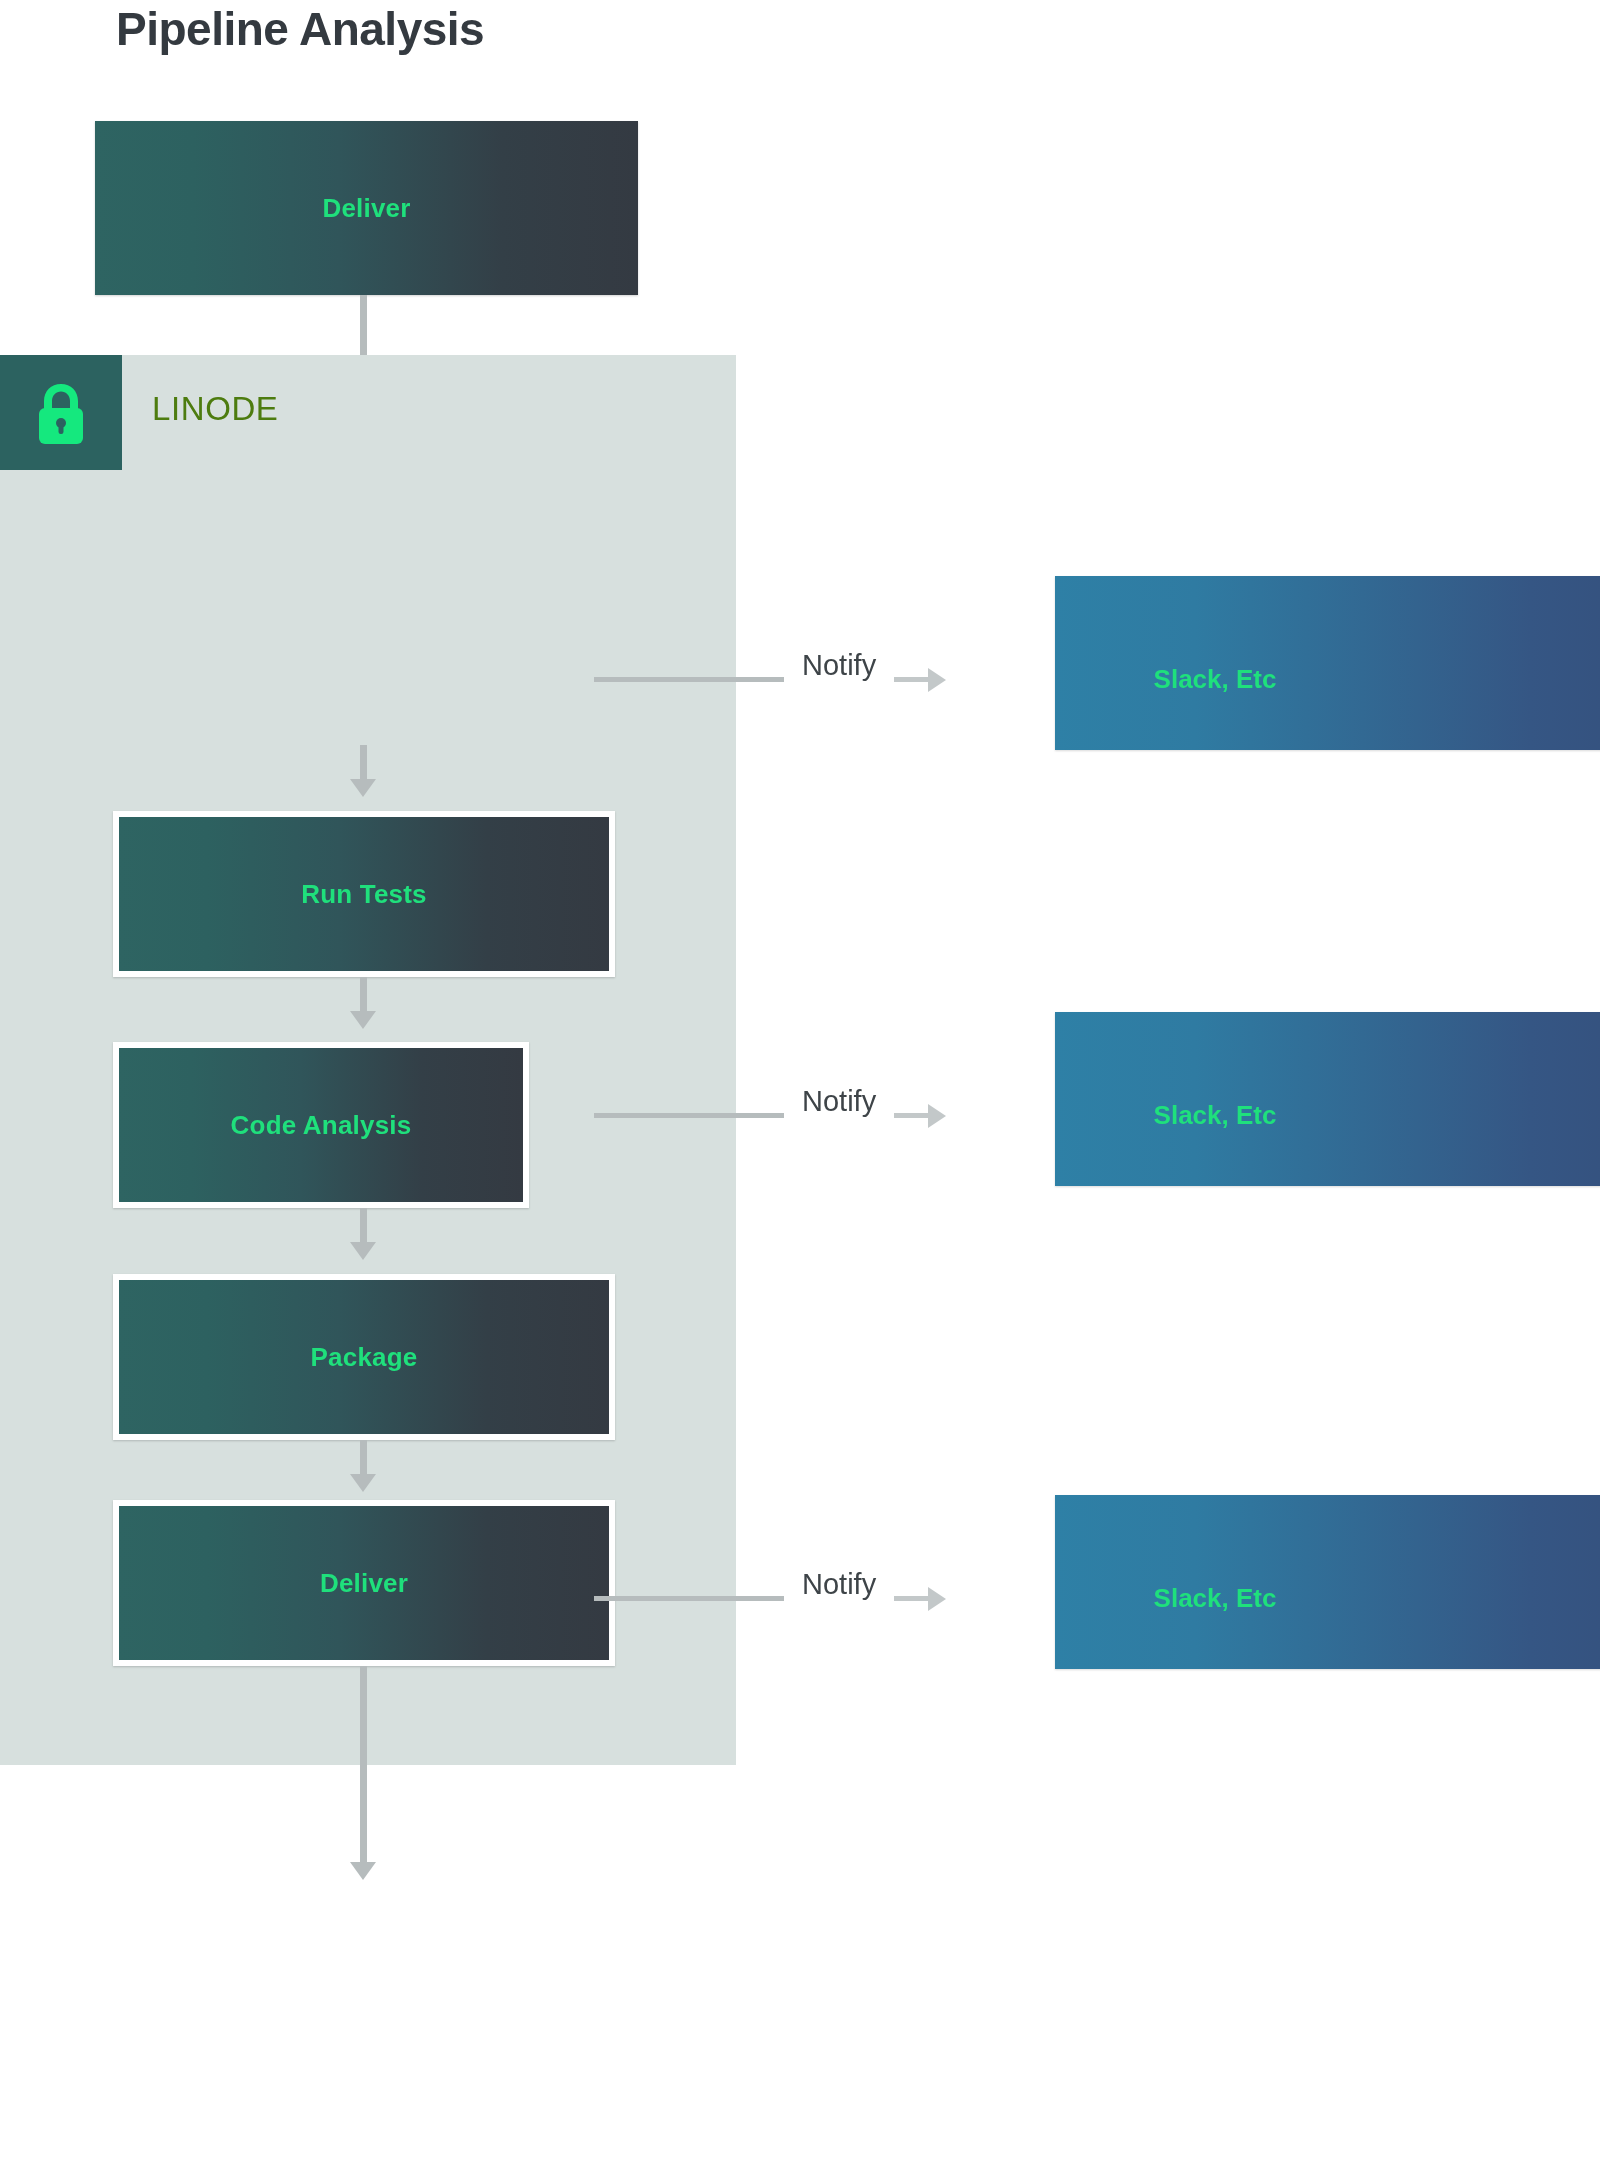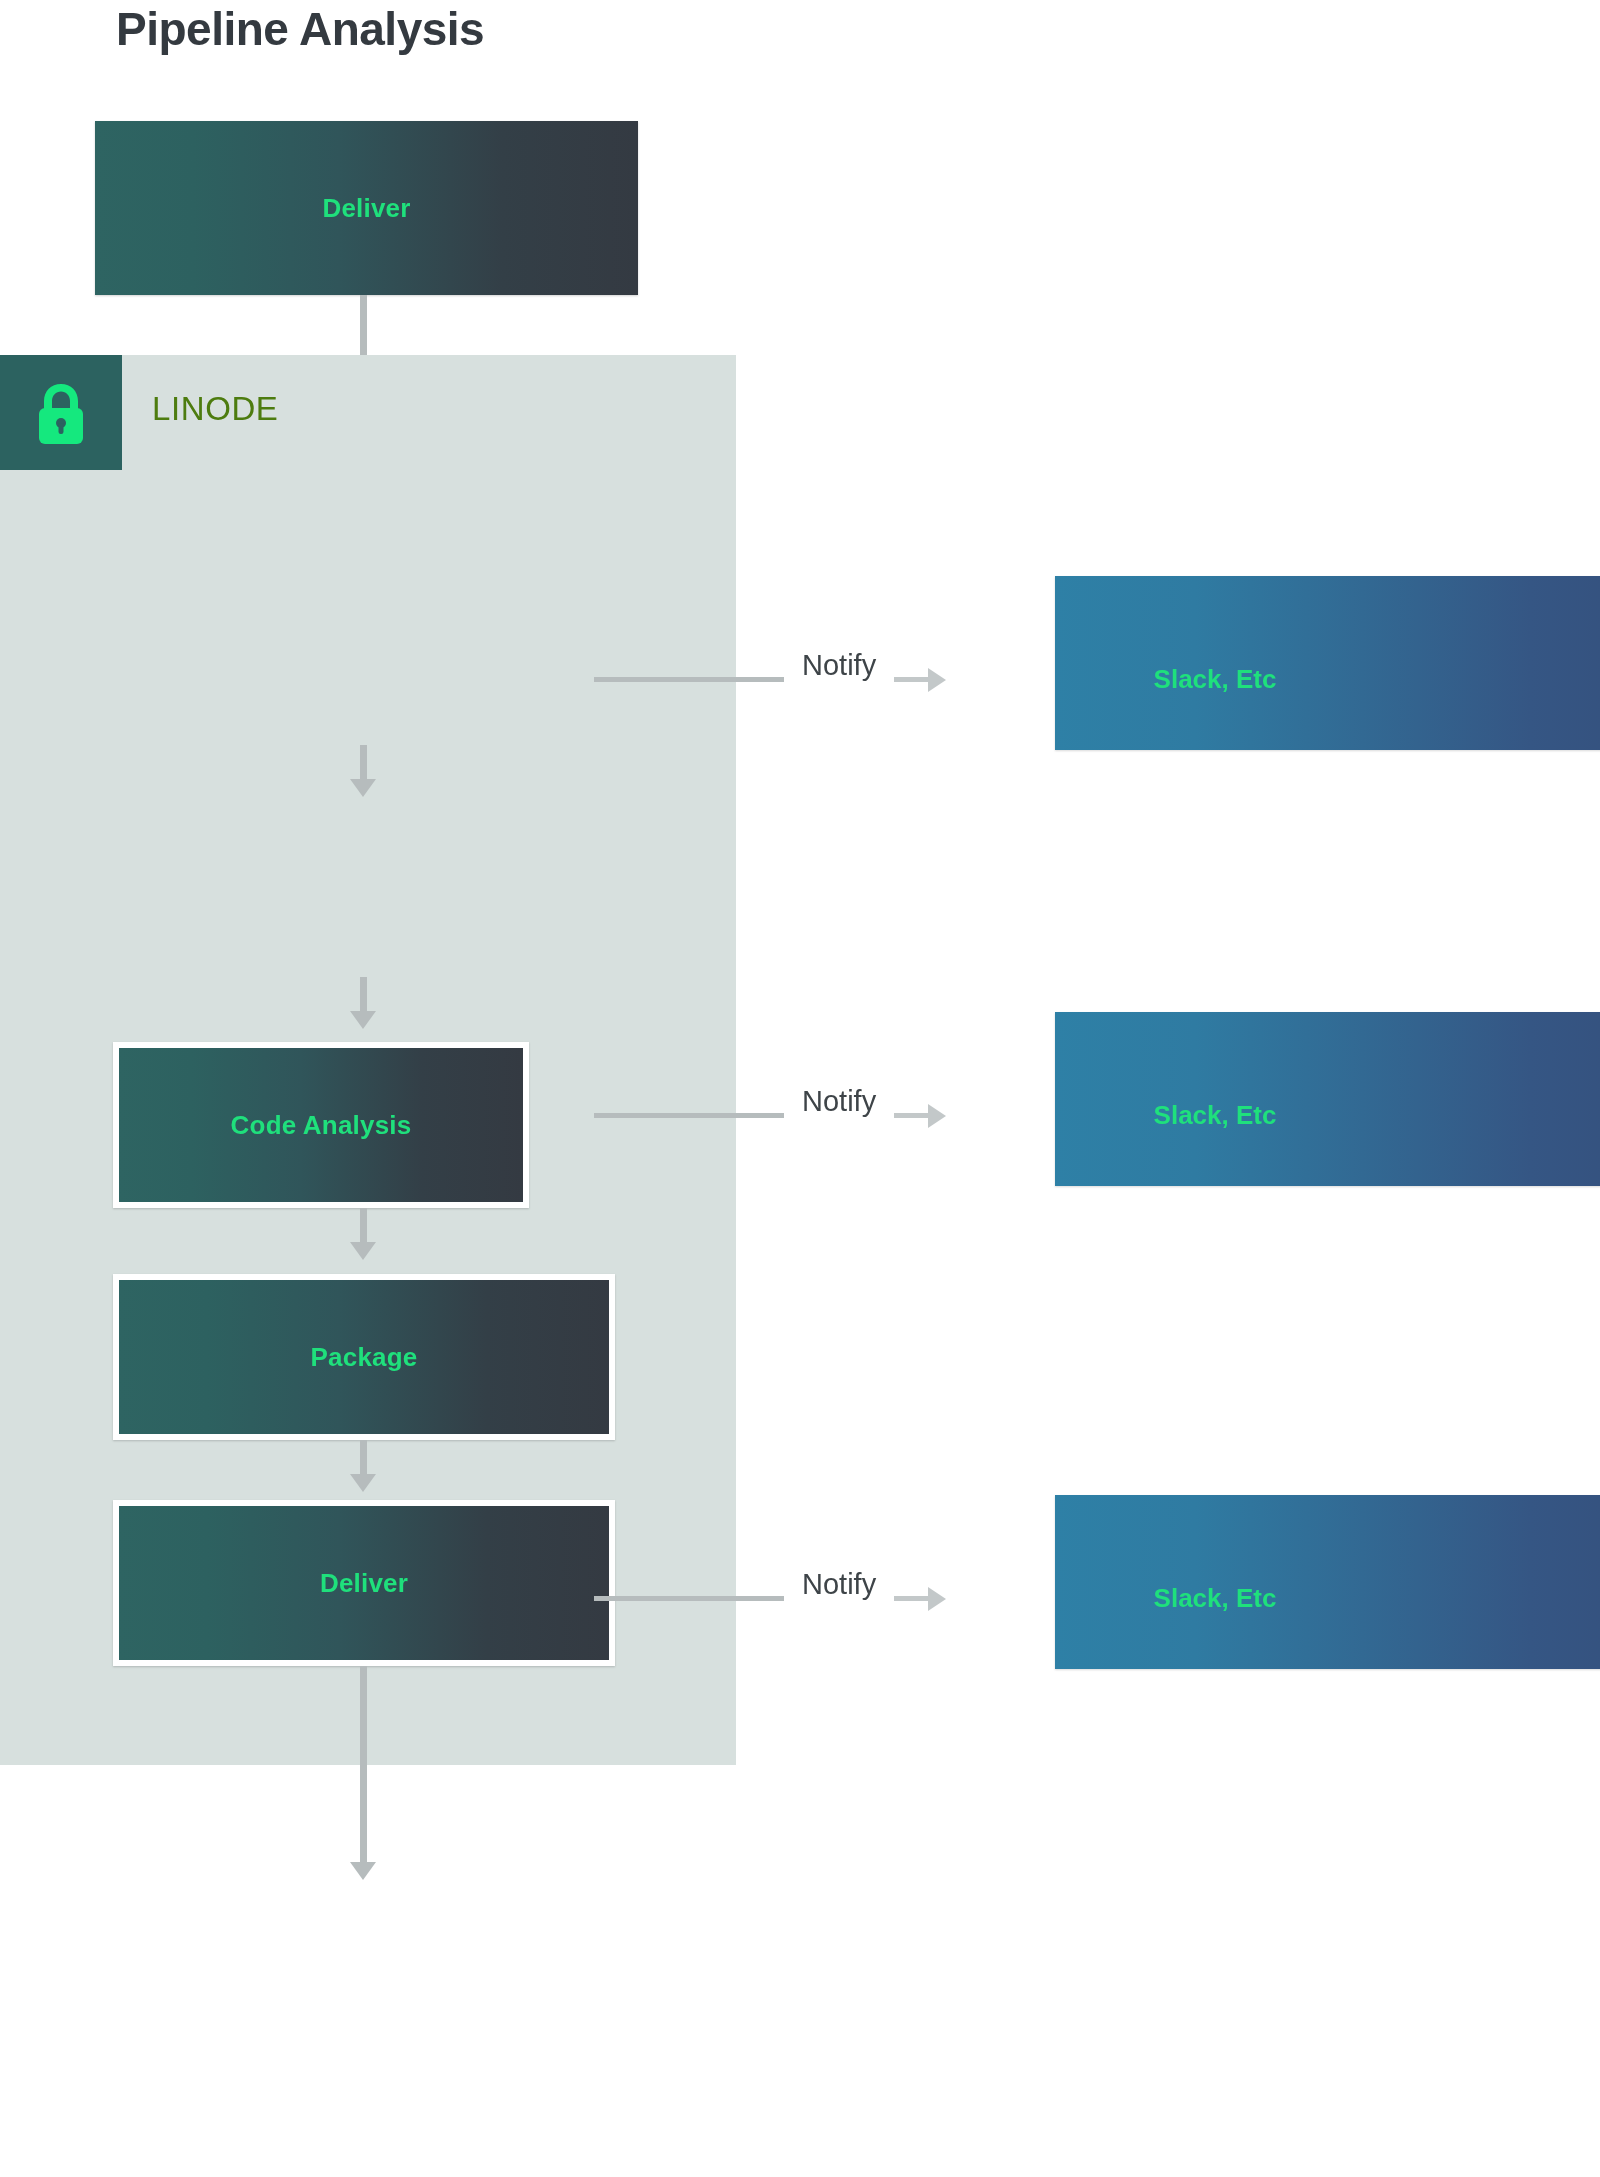--- a/index.html
+++ b/index.html
@@ -235,20 +235,23 @@
       <rect x="7" y="28" width="44" height="36" rx="6" fill="#15e87e"></rect>
       <circle cx="29" cy="43" r="5" fill="#2c6260"></circle>
       <rect x="26.5" y="43" width="5" height="11" rx="2.2" fill="#2c6260"></rect>
     </svg>
   </div>
   <div id="linode-label">LINODE</div>
 
   <div class="v-line" id="arrow2-line"></div>
   <div class="v-head" id="arrow2-head"></div>
 
+  <div id="runtests-box" class="stage-box framed">
+    <span class="stage-label">Run Tests</span>
+  </div>
   <div class="v-line" id="arrow3-line"></div>
   <div class="v-head" id="arrow3-head"></div>
 
   <div id="codeanalysis-box" class="stage-box framed">
     <span class="stage-label">Code Analysis</span>
   </div>
   <div class="v-line" id="arrow4-line"></div>
   <div class="v-head" id="arrow4-head"></div>
 
   <div id="package-box" class="stage-box framed">

